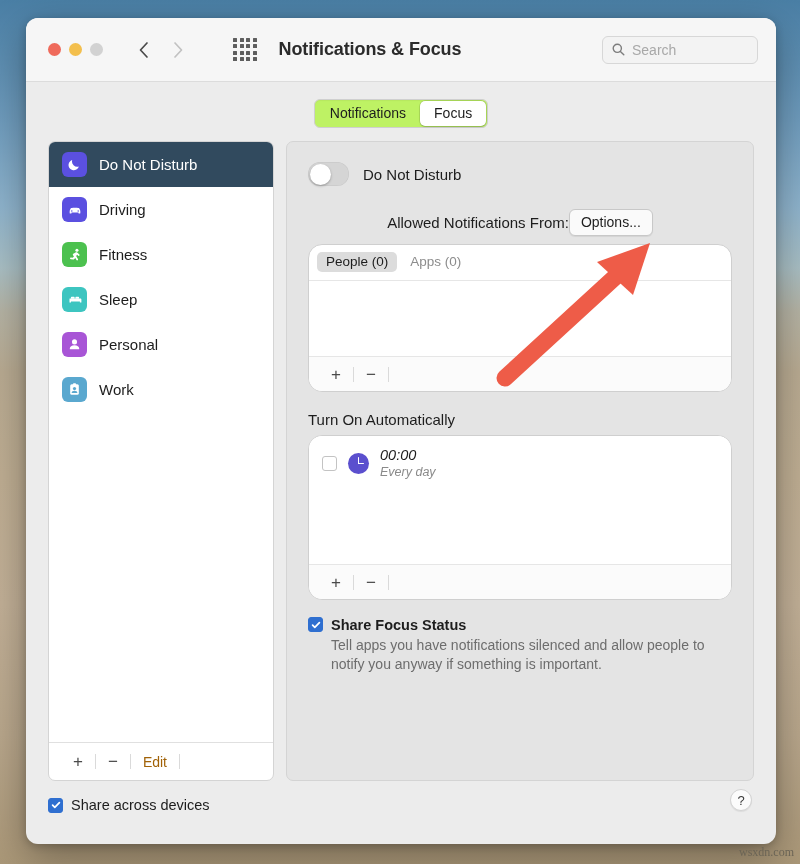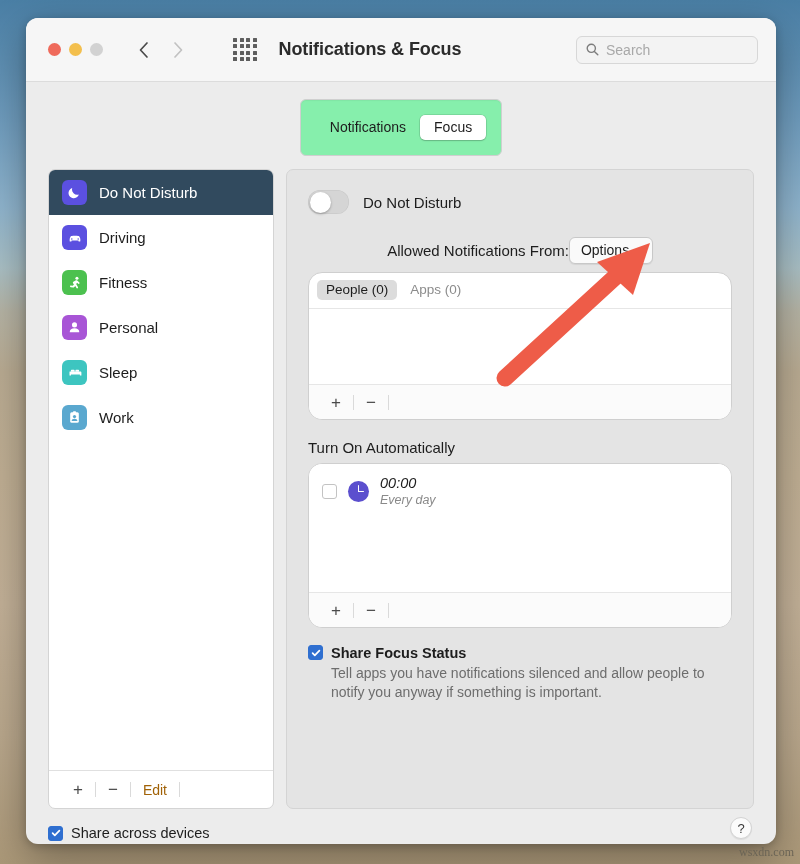--- a/index.html
+++ b/index.html
@@ -49,21 +49,21 @@
     gap: 2.5px;
   }
   .grid-icon i { width: 4px; height: 4px; background: #5e5e5e; border-radius: .5px; display: block; }
   .win-title {
     margin-left: 22px;
     font-size: 18px; font-weight: bold; color: #2b2b2b;
     letter-spacing: -0.1px;
   }
   .search {
     position: absolute; right: 18px; top: 50%; transform: translateY(-50%);
-    width: 182px; height: 28px;
+    width: 156px; height: 28px;
     background: #f3f3f3;
     border: 1px solid #d7d7d7;
     border-radius: 6px;
     display: flex; align-items: center;
     padding: 0 9px;
     gap: 7px;
   }
   .search svg { flex: none; }
   .search input {
     border: 0; background: transparent; outline: none;
@@ -73,24 +73,24 @@
   .search input::placeholder { color: #a8a8a8; }
 
   
   .tabbar {
     display: flex; justify-content: center;
     padding: 17px 0 13px;
     background: #ececec;
   }
   .segbox {
     display: flex;
-    background: #86efac;
+    background: #bef264;
     border: 1px solid #cfcfcf;
     border-radius: 6px;
-    padding: 15px;
+    padding: 1px;
     box-shadow: inset 0 1px 1px rgba(0,0,0,.04);
   }
   .seg {
     font-size: 14px; color: #1d1d1d;
     padding: 3px 14px 4px;
     border-radius: 5px;
     line-height: 18px;
   }
   .seg.active {
     background: #fff;
@@ -358,38 +358,38 @@
           <span class="app-icon" style="background:#4cc14f">
             <svg width="16" height="16" viewBox="0 0 18 18">
                 <circle cx="11.2" cy="3.6" r="1.7" fill="#fff"></circle>
                 <path d="M9.6 6.1 7.1 7.6c-.5.3-.7.9-.4 1.4l1.1 1.9-1.6 1.2-1.8-.3c-.6-.1-1.1.4-1 1 .1.5.4.8.9.9l2.6.4c.4.1.8-.1 1-.3l1.5-1.3 1.2 2.1c.3.5.9.7 1.4.4.5-.3.6-.9.3-1.4l-2-3.4 1.1-1.6 1.3 1.2c.4.4 1 .3 1.3-.1.3-.4.3-1-.1-1.3l-2.4-2.2c-.5-.5-1.3-.5-1.9-.1z" fill="#fff"></path>
               </svg>
           </span>
           <span>Fitness</span>
         </div>
 
         <div class="side-item">
-          <span class="app-icon" style="background:#a855d6">
-            <svg width="15" height="15" viewBox="0 0 16 16">
-                <circle cx="8" cy="5.2" r="2.7" fill="#fff"></circle>
-                <path d="M8 8.8c-3 0-5 1.7-5 3.5V13h10v-.7c0-1.8-2-3.5-5-3.5z" fill="#fff"></path>
-              </svg>
-          </span>
-          <span>Personal</span>
-        </div>
-
-        <div class="side-item">
           <span class="app-icon" style="background:#3dc5c0">
             <svg width="16" height="16" viewBox="0 0 18 18">
                 <path d="M3 7.2h12c.7 0 1.2.6 1.2 1.3v3.4h-1.7v-1.2H4.5v1.2H2.8V8c0-.5.1-.8.2-.8z" fill="#fff"></path>
                 <rect x="4.4" y="5.3" width="4.2" height="2.4" rx=".8" fill="#fff"></rect>
                 <rect x="9.4" y="5.3" width="4.2" height="2.4" rx=".8" fill="#fff"></rect>
               </svg>
           </span>
           <span>Sleep</span>
+        </div>
+
+        <div class="side-item">
+          <span class="app-icon" style="background:#a855d6">
+            <svg width="15" height="15" viewBox="0 0 16 16">
+                <circle cx="8" cy="5.2" r="2.7" fill="#fff"></circle>
+                <path d="M8 8.8c-3 0-5 1.7-5 3.5V13h10v-.7c0-1.8-2-3.5-5-3.5z" fill="#fff"></path>
+              </svg>
+          </span>
+          <span>Personal</span>
         </div>
 
         <div class="side-item">
           <span class="app-icon" style="background:#5aa8cf">
             <svg width="15" height="15" viewBox="0 0 16 16">
                 <rect x="3.4" y="2.4" width="9.2" height="11.2" rx="1.6" fill="#fff"></rect>
                 <rect x="6.4" y="1.4" width="3.2" height="2" rx=".7" fill="#fff"></rect>
                 <circle cx="8" cy="7" r="1.7" fill="#5aa8cf"></circle>
                 <path d="M8 9.2c-1.8 0-3 1-3 2v.6h6v-.6c0-1-1.2-2-3-2z" fill="#5aa8cf"></path>
               </svg>

